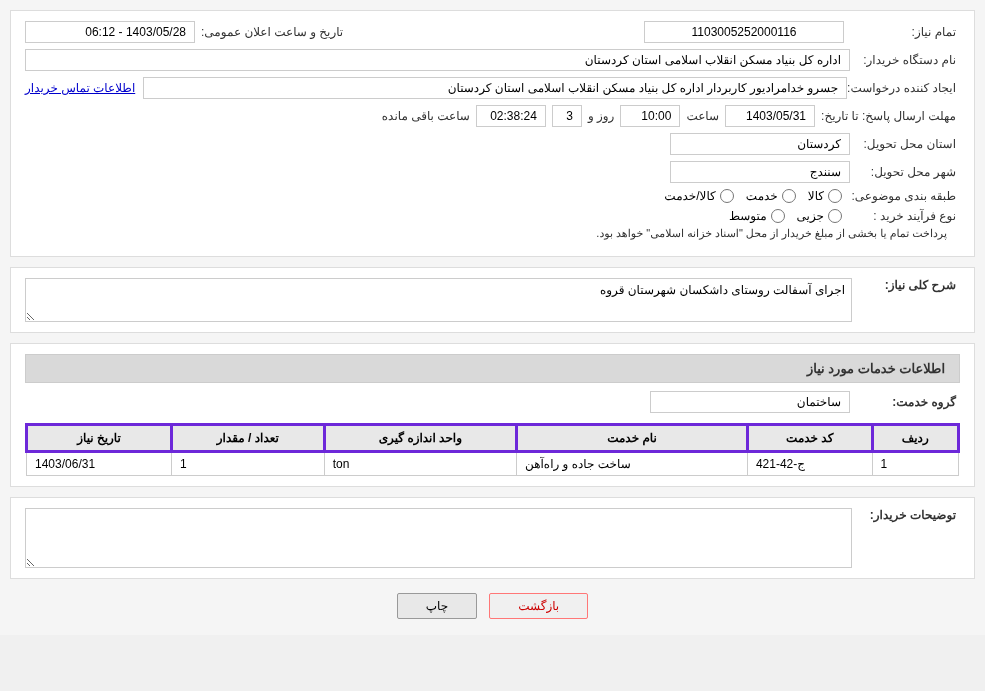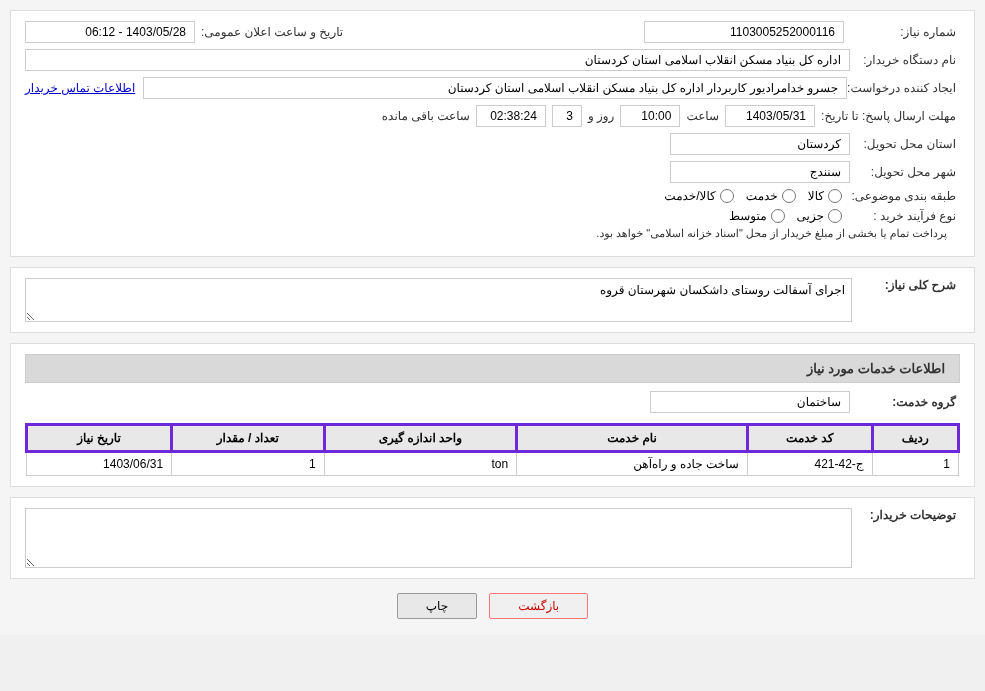--- a/index.html
+++ b/index.html
@@ -117,21 +117,21 @@
     }
     table th {
       background: #e8e8e8;
       border: 3px solid #6d28d9;
       padding: 5px 8px;
       font-weight: bold;
     }
     table td {
       border: 1px solid #ccc;
       padding: 4px 8px;
-      text-align: right;
+      text-align: left;
       background: #fff;
     }
     .button-row {
       display: flex;
       justify-content: center;
       gap: 12px;
       margin-top: 14px;
       margin-bottom: 6px;
     }
     .btn {
@@ -162,22 +162,22 @@
 <body>
 
 <div class="page-wrapper">
 
 
   <div class="section">
 
     <div class="header-row">
 
       <div style="display:flex; align-items:center; gap:6px;">
-        <span class="label">شماره نیاز:</span>
-        <span class="value-box" style="min-width:200px;">1103005252000116</span>
+        <span class="label">تمام نیاز:</span>
+        <span class="value-box" style="min-width:200px;text-align:center;">1103005252000116</span>
       </div>
 
       <div style="display:flex; align-items:center; gap:6px;">
         <span class="label">تاریخ و ساعت اعلان عمومی:</span>
         <span class="value-box" style="min-width:170px;">1403/05/28 - 06:12</span>
       </div>
     </div>
 
     <div class="form-row">
       <span class="label">نام دستگاه خریدار:</span>

